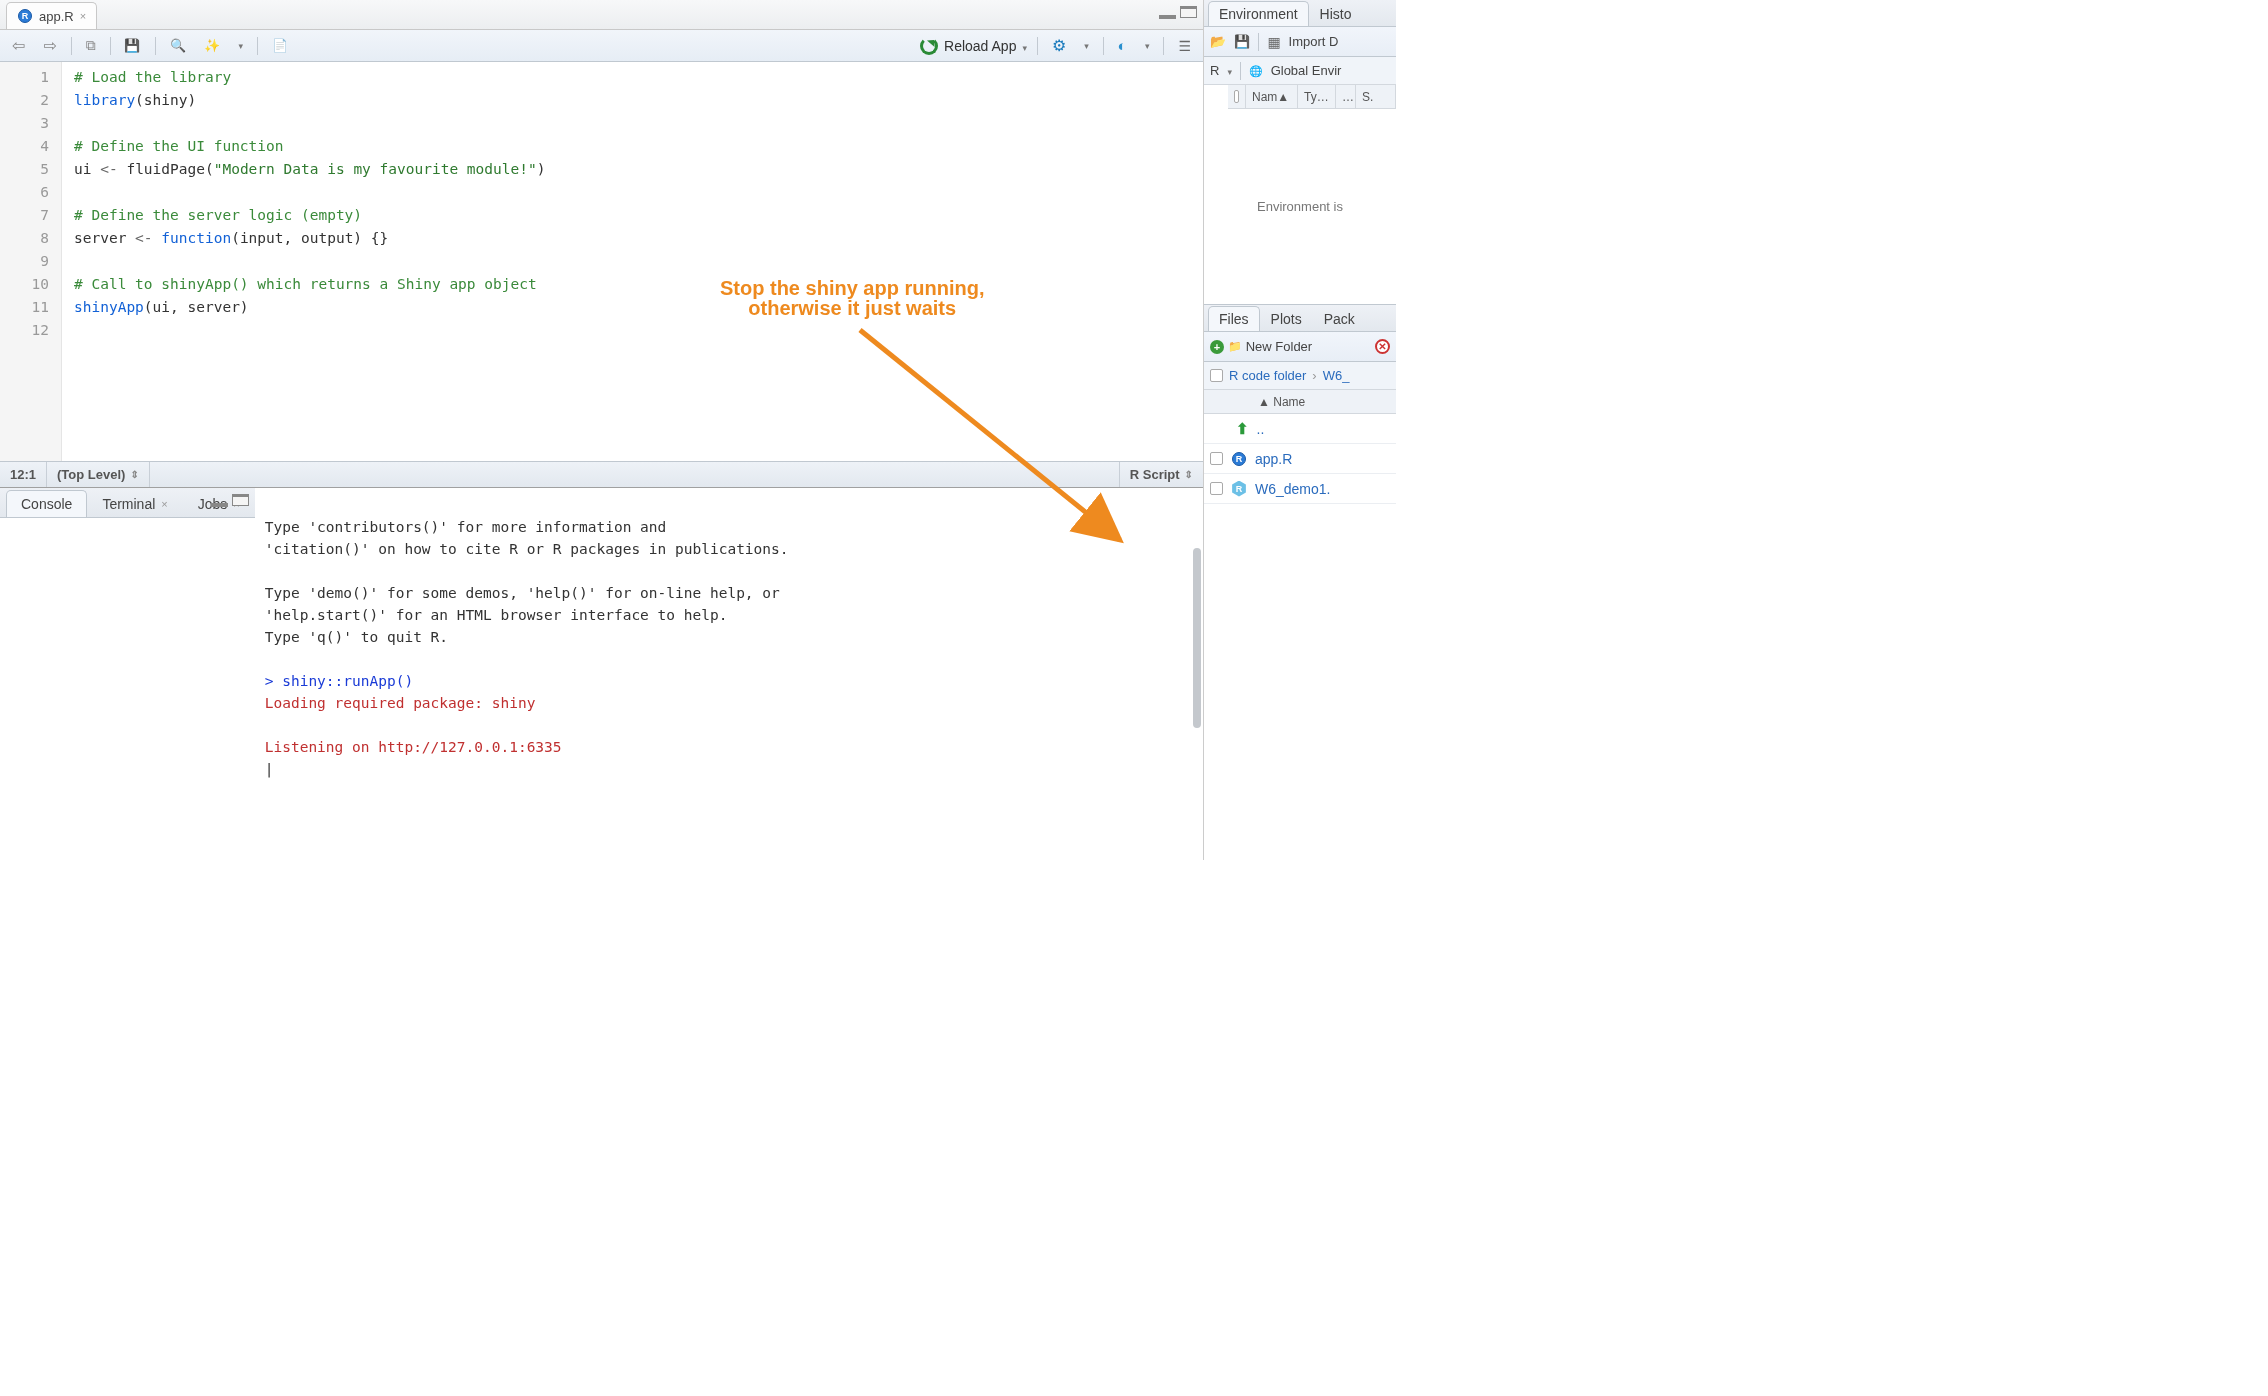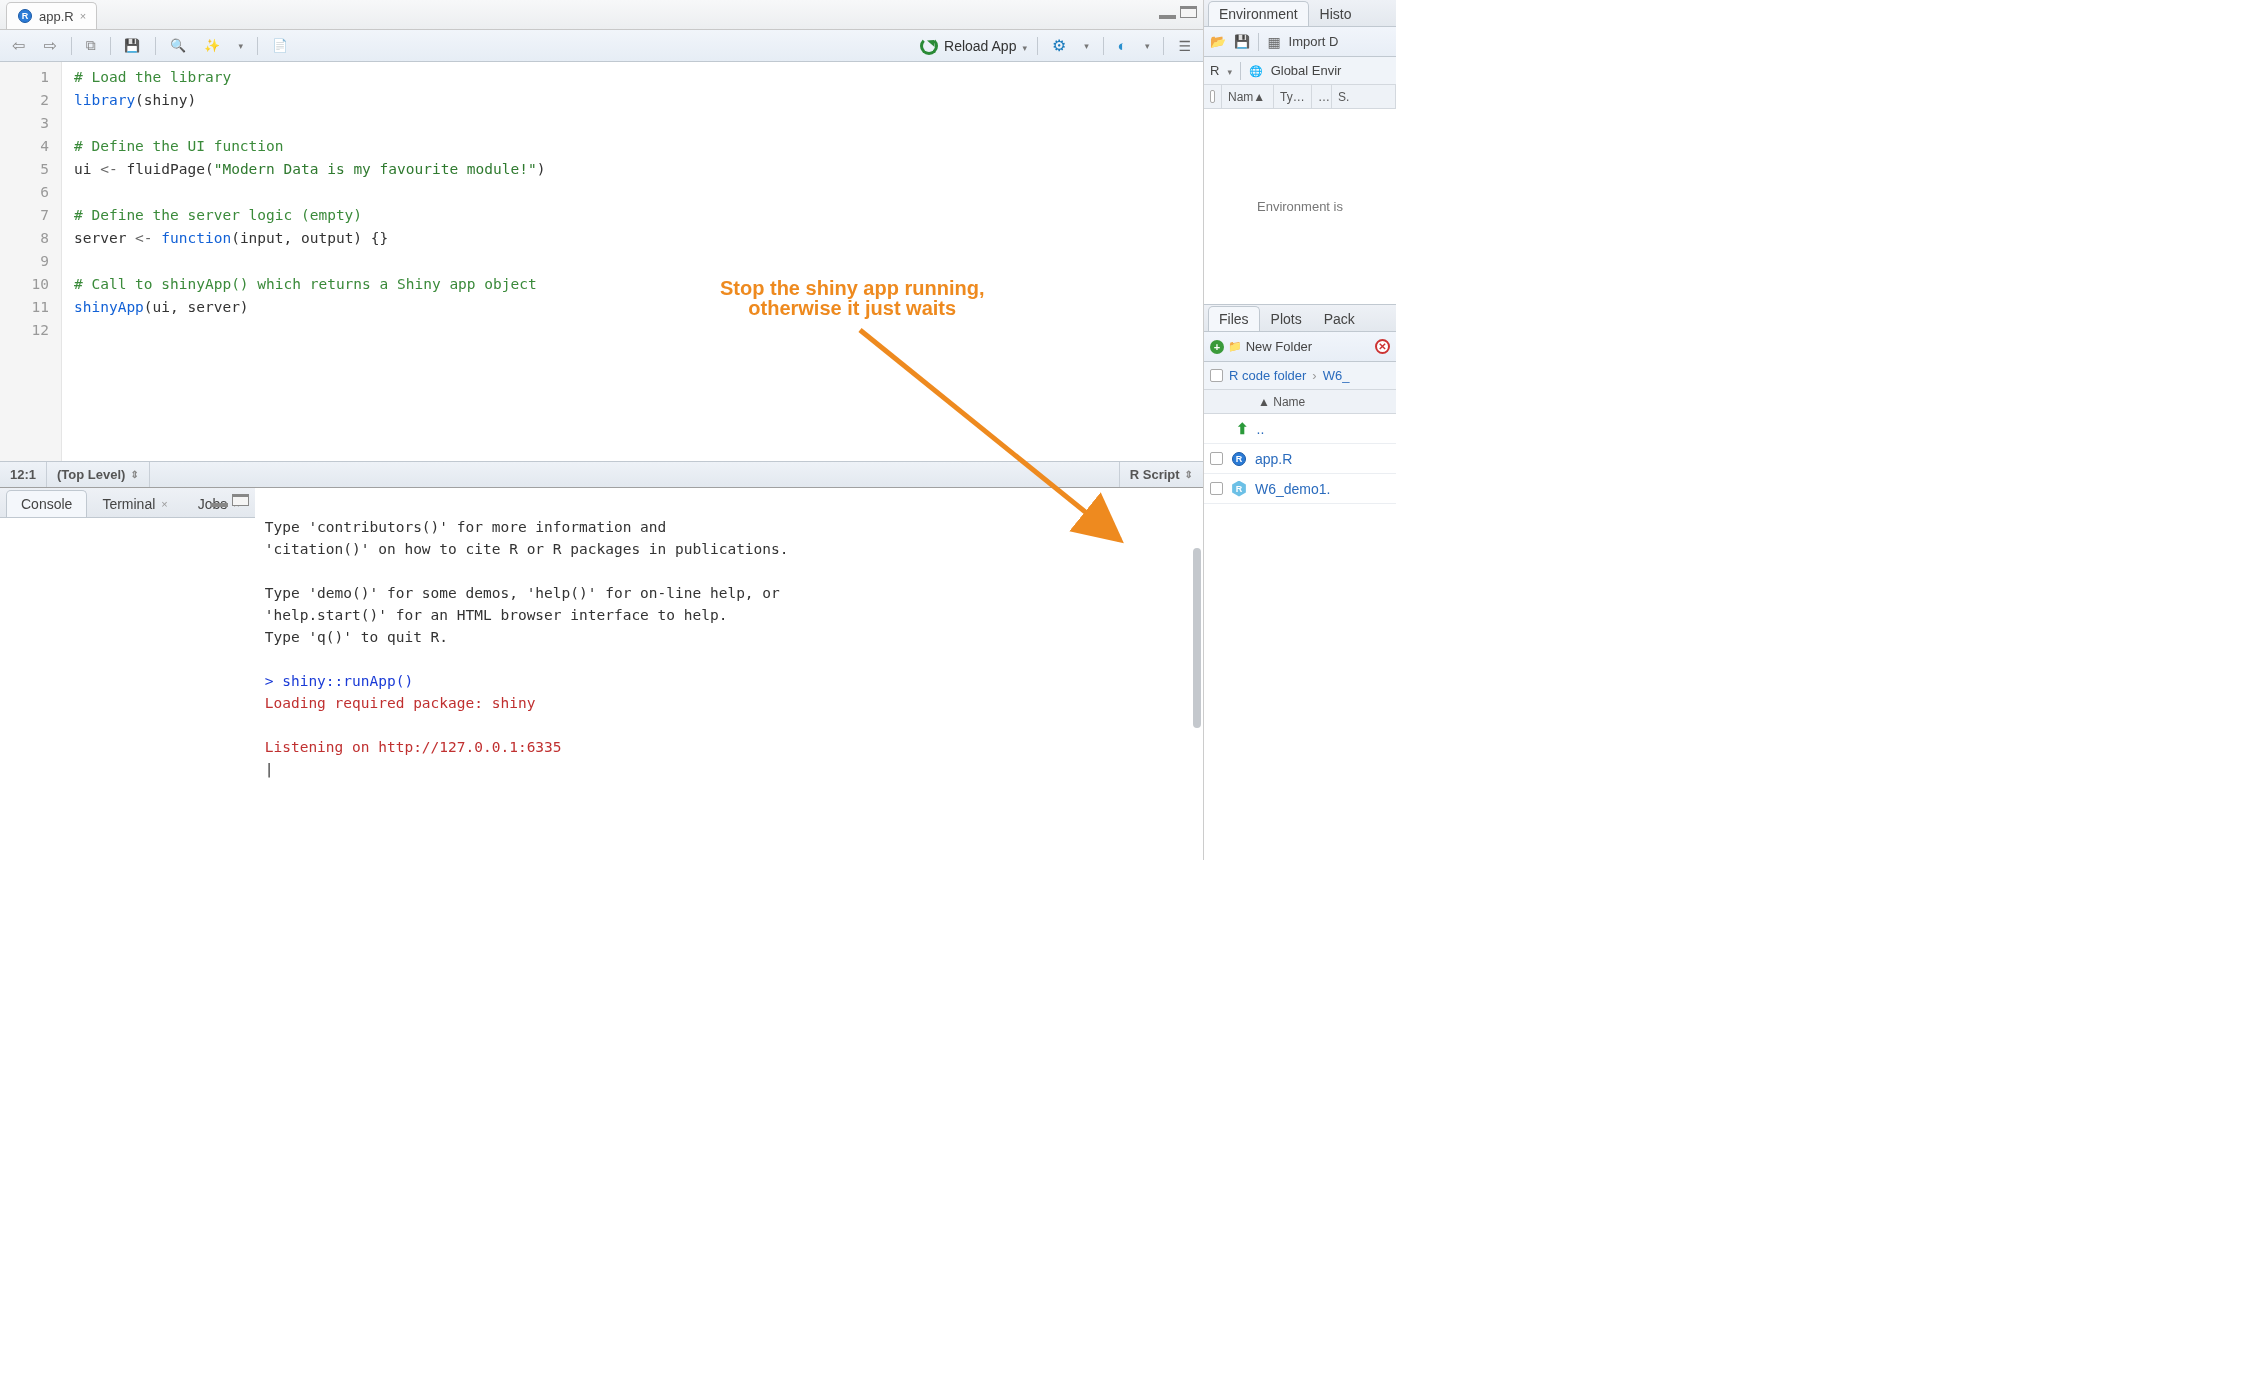--- a/index.html
+++ b/index.html
@@ -297,20 +297,21 @@
   .env-row2 {
     height:28px; border-bottom:1px solid #d3d8de;
     display:flex; align-items:center; padding:0 6px; gap:8px;
     font-size:13px; color:#444;
     background:#f0f4f9;
   }
   .env-header-row {
     height:24px; border-bottom:1px solid #d3d8de;
     display:flex; align-items:center; font-size:12px; color:#555;
     background:#eef2f7;
+    margin-left:24px;
   }
   .env-header-row > div { padding:0 6px; border-right:1px solid #d3d8de; height:100%; display:flex; align-items:center;}
   .env-empty {
     flex:1; display:flex; align-items:center; justify-content:center;
     color:#777; font-size:13px;
   }
 
   .files-pane { flex:1; display:flex; flex-direction:column; overflow:hidden;}
   .files-toolbar .newf { display:flex; align-items:center; gap:4px; }
   .plus-circle {

